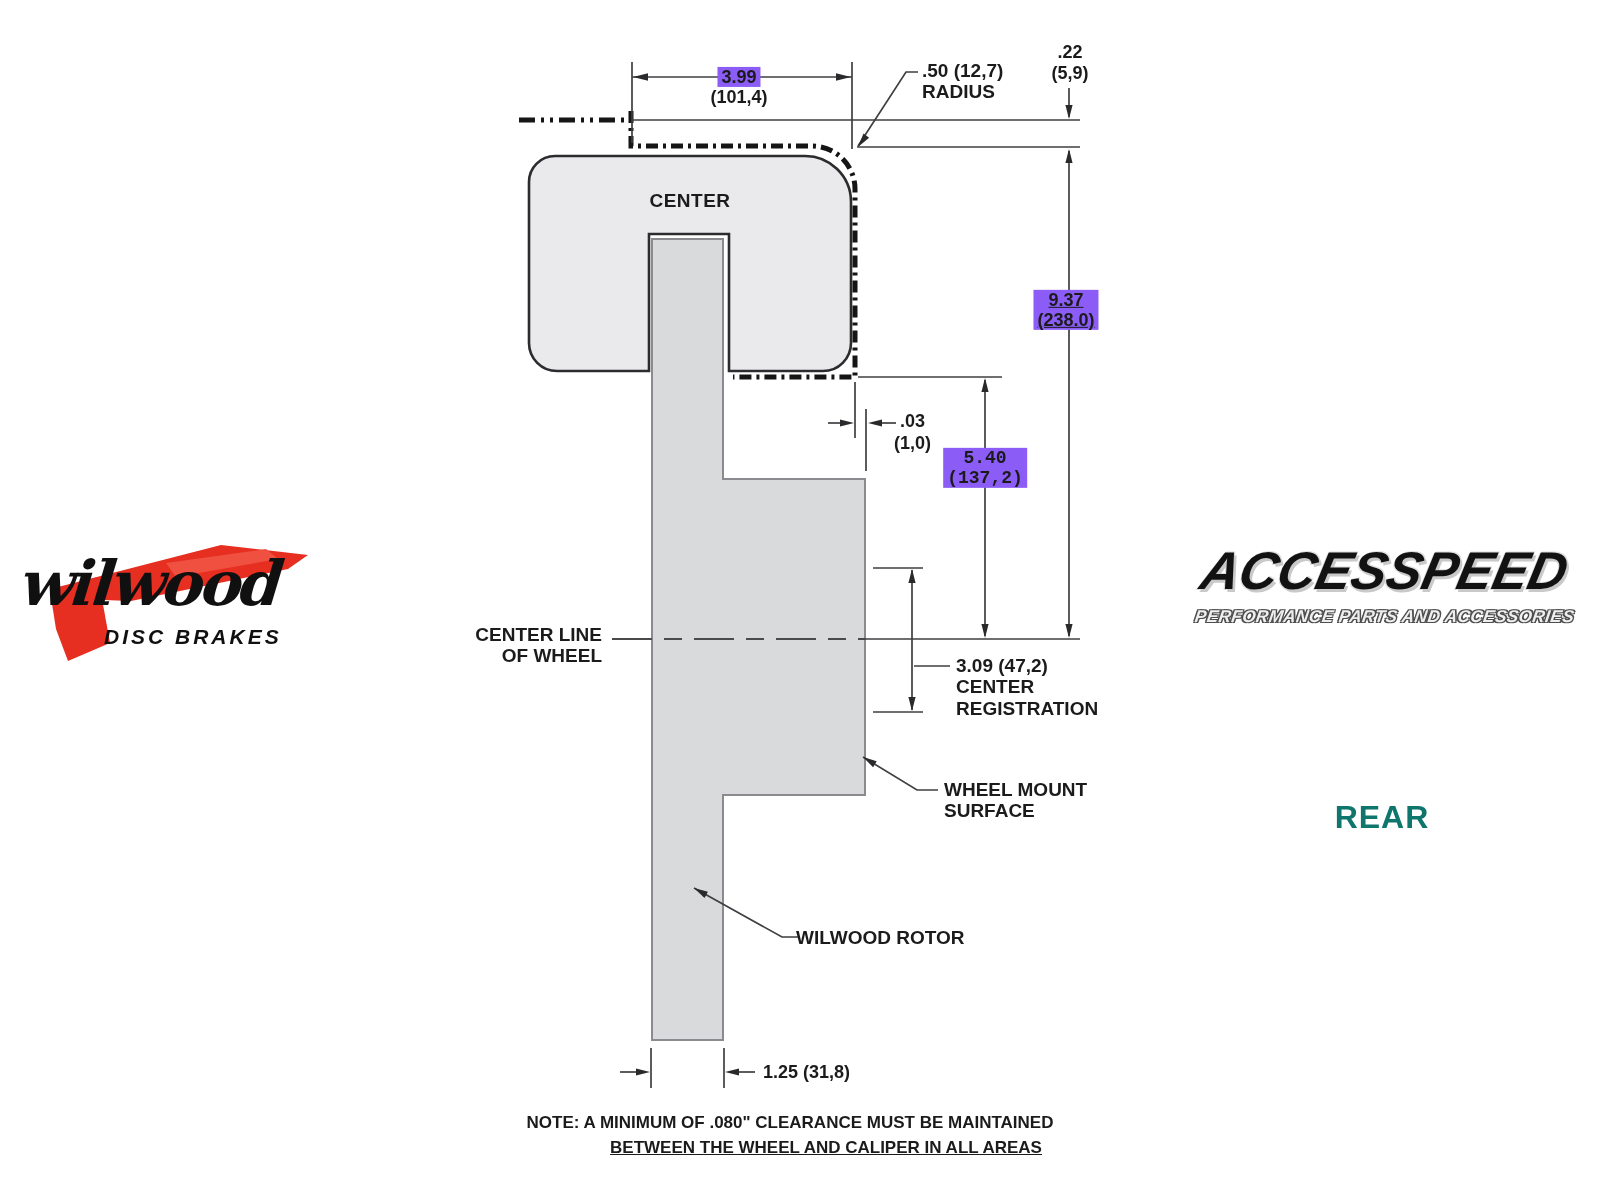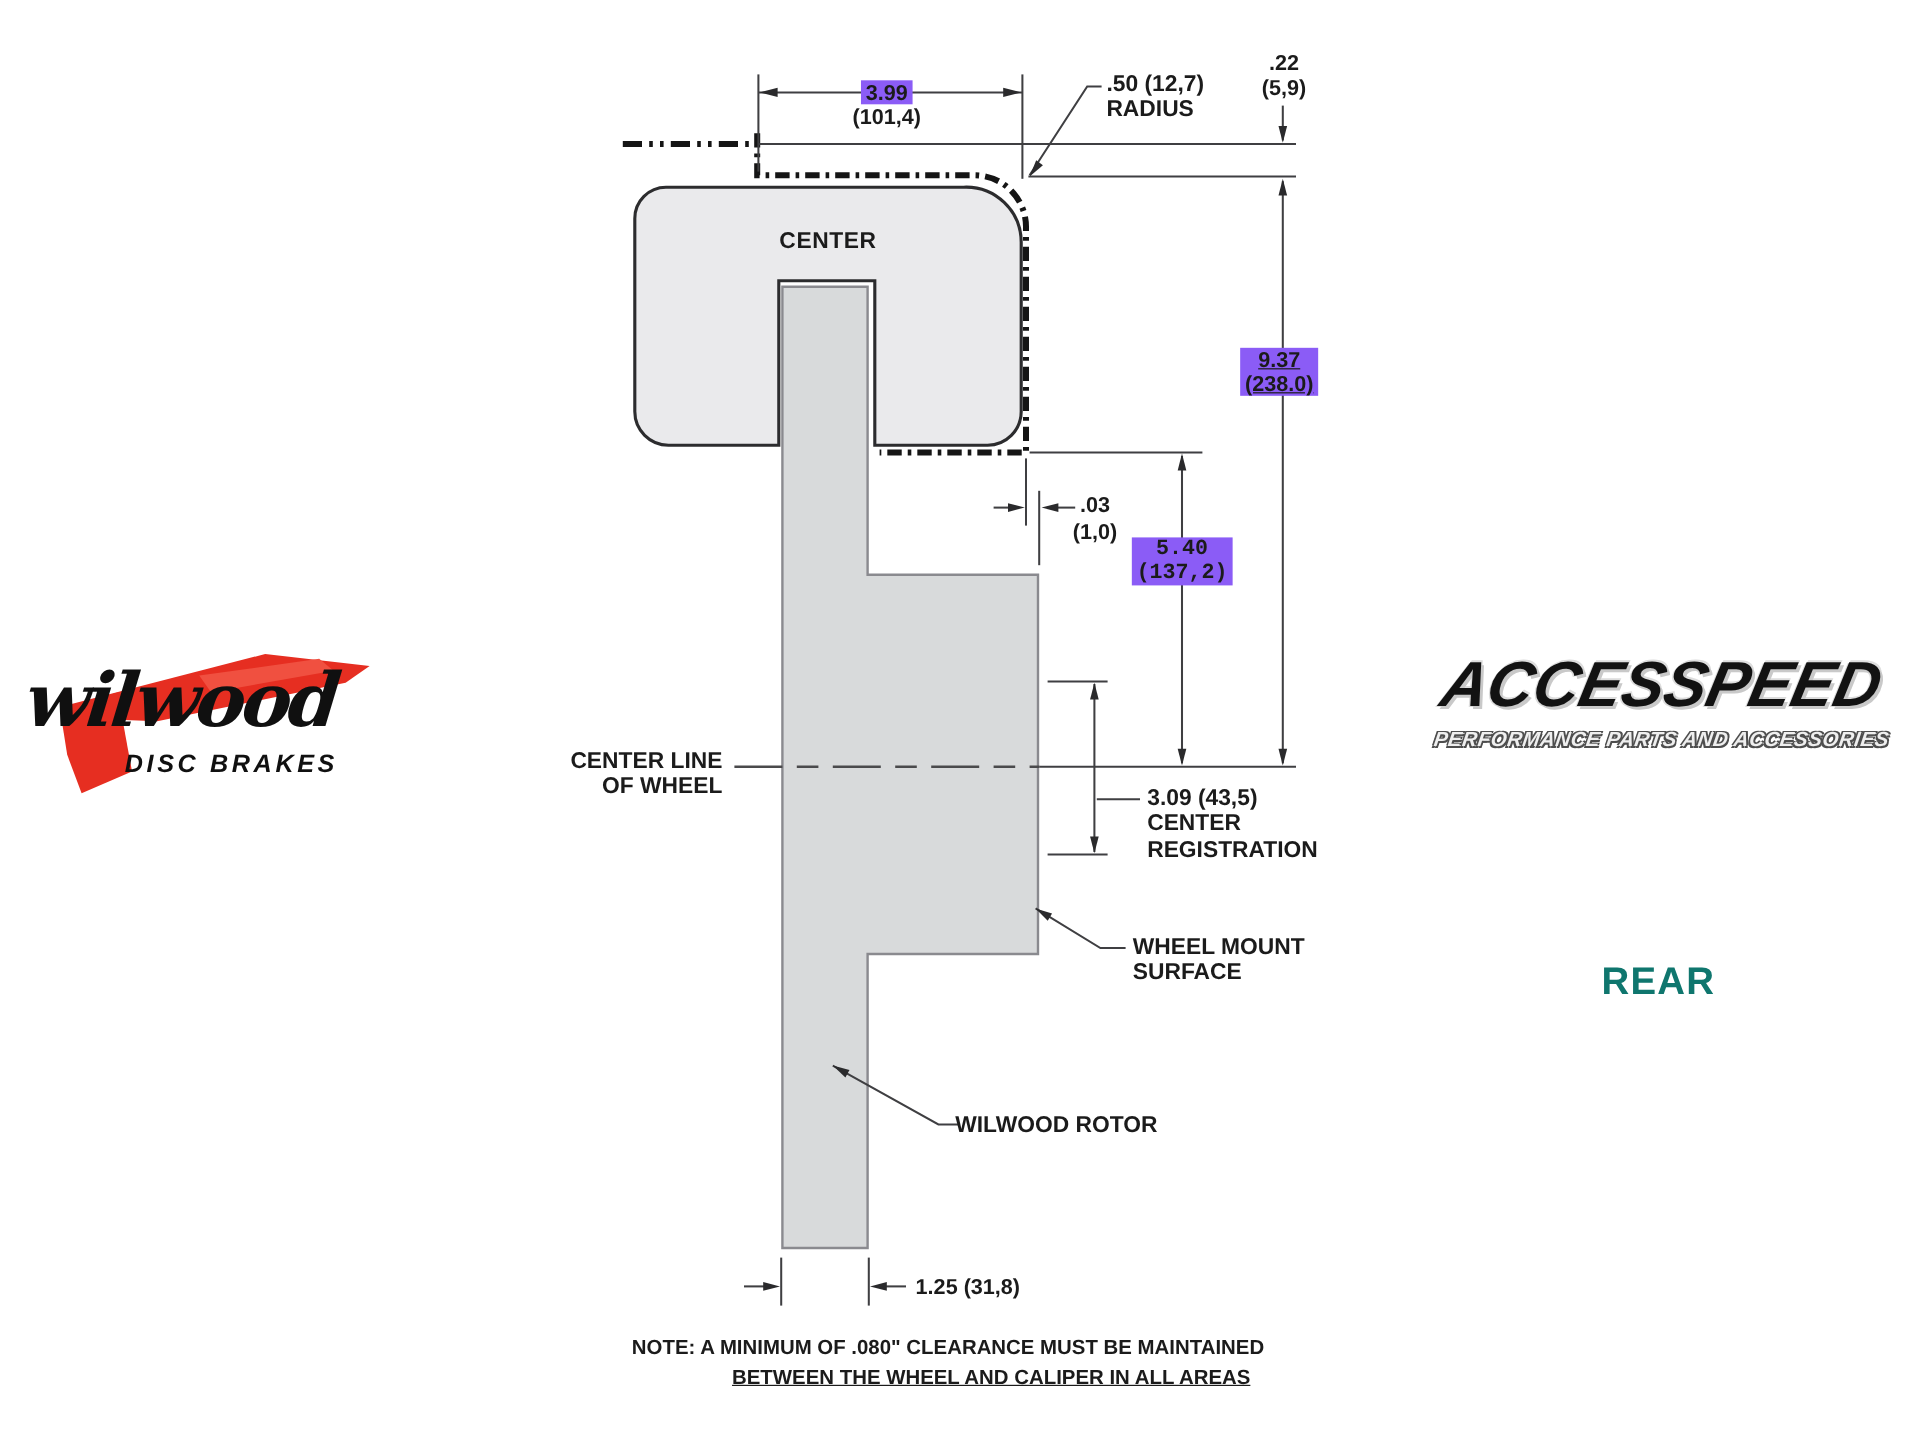--- a/index.html
+++ b/index.html
@@ -132,21 +132,21 @@
     <div>5.40</div>
     <div>(137,2)</div>
   </div>
 
   <div class="lbl rt" style="left:420px;top:624px;width:182px;">
     <div>CENTER LINE</div>
     <div>OF WHEEL</div>
   </div>
 
   <div class="lbl" style="left:956px;top:655px;">
-    <div>3.09 (43,5)</div>
+    <div>3.09 (47,2)</div>
     <div>CENTER</div>
     <div>REGISTRATION</div>
   </div>
 
   <div class="lbl" style="left:944px;top:779px;">
     <div>WHEEL MOUNT</div>
     <div>SURFACE</div>
   </div>
 
   <div class="lbl" style="left:796px;top:927px;">WILWOOD ROTOR</div>

